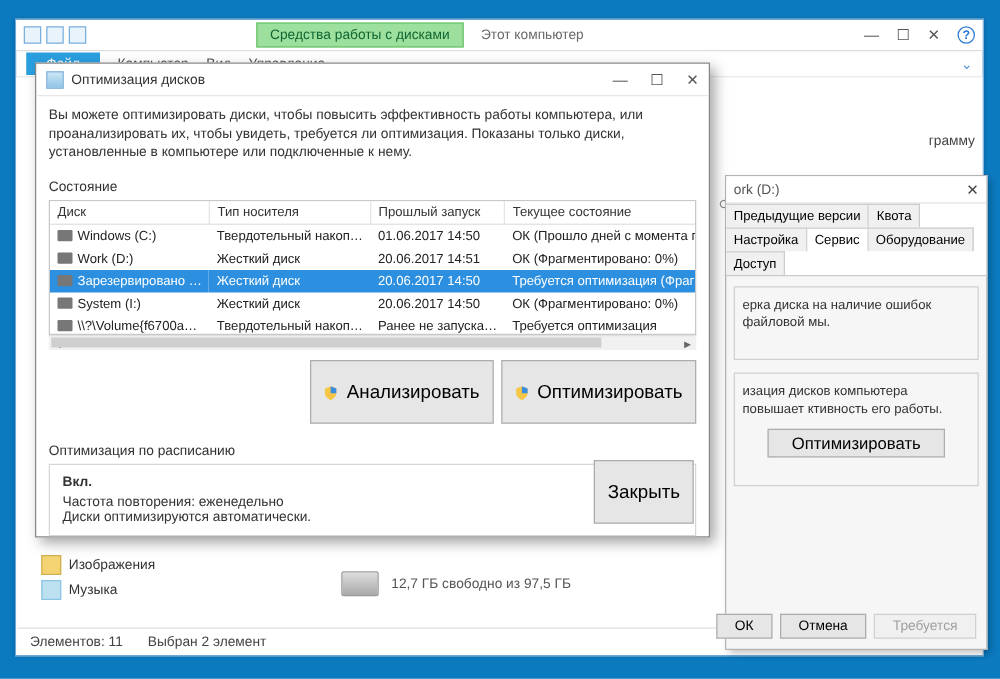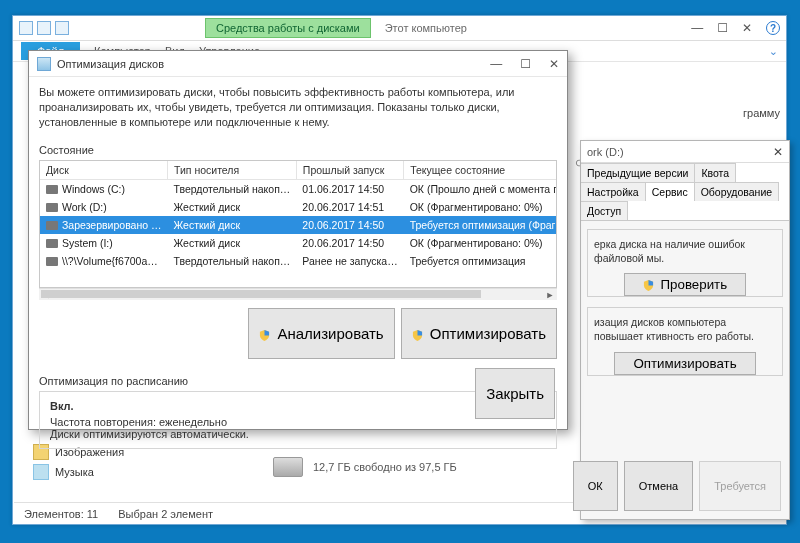--- a/index.html
+++ b/index.html
@@ -33,40 +33,40 @@
   .props {
     position: absolute; left: 580px; top: 140px; width: 210px; height: 380px;
     background: #f6f6f6; border:1px solid #b5b5b5; box-shadow: 3px 3px 6px rgba(0,0,0,.25);
   }
   .props .ptitle { height:22px; background:#fff; border-bottom:1px solid #ddd; padding:0 6px; display:flex; align-items:center; color:#555; font-size:11px;}
   .props .ptitle .x{margin-left:auto;color:#444;font-size:12px;}
   .props .tabs { display:flex; flex-wrap:wrap; border-bottom:1px solid #c9c9c9; font-size:10.5px; background:#fff;}
   .props .tabs .tab { padding:3px 6px; background:#f0f0f0; border-right:1px solid #ccc; border-top:1px solid #ccc; }
   .props .tabs .tab.active { background:#fff; }
   .props .panel { padding:8px 6px; }
-  .props .group { border:1px solid #d0d0d0; padding:8px 6px 0; margin-bottom:10px; font-size:10.5px; color:#333;}
+  .props .group { border:1px solid #d0d0d0; padding:8px 6px 22px; margin-bottom:10px; font-size:10.5px; color:#333;}
   .props .group .grptext { color:#333; line-height:1.3;}
   .props .btn { display:block; margin:8px auto 0; padding:3px 18px; border:1px solid #adadad; background:#e6e6e6;}
   .props .btn .shield{display:inline-block;vertical-align:-2px;margin-right:3px;}
   .props .footerbtns { position:absolute; bottom:8px; right:8px; display:flex; gap:6px;}
-  .props .footerbtns button{padding:18px 14px;border:1px solid #adadad;background:#e6e6e6;font-size:11px;}
+  .props .footerbtns button{padding:3px 14px;border:1px solid #adadad;background:#e6e6e6;font-size:11px;}
   .props .footerbtns button.disabled{color:#a0a0a0;border-color:#d0d0d0;background:#f0f0f0;}
 
   .optdlg {
     position: absolute; left: 28px; top: 50px; width: 540px; height: 380px;
     background: #fff; border:1px solid #888; box-shadow: 4px 4px 10px rgba(0,0,0,.35);
   }
   .optdlg .tbar { height:26px; display:flex; align-items:center; padding:0 8px; gap:6px; border-bottom:1px solid #e7e7e7;}
   .optdlg .tbar .dicon{width:14px;height:14px;background:linear-gradient(#cce6f5,#90c4e6);border:1px solid #6fa8d6;}
   .optdlg .tbar .ttxt{font-size:11px;color:#333;}
   .optdlg .tbar .wb{margin-left:auto;display:flex;gap:18px;font-size:12px;color:#555;}
   .optdlg .body { padding:8px 10px 10px; height:calc(100% - 26px); position:relative;}
   .optdlg .intro { font-size:11px; color:#333; line-height:1.35; }
   .optdlg .statelbl { margin-top:14px; font-size:11px; color:#333;}
-  .optdlg .listwrap { margin-top:4px; border:1px solid #c8c8c8; height:128px; overflow:hidden; background:#fff;}
+  .optdlg .listwrap { margin-top:4px; border:1px solid #c8c8c8; height:108px; overflow:hidden; background:#fff;}
   .optdlg table { width:100%; border-collapse:collapse; font-size:10.5px; }
   .optdlg th { text-align:left; font-weight:normal; background:#fff; border-right:1px solid #e4e4e4; border-bottom:1px solid #e4e4e4; padding:3px 6px; color:#333;}
   .optdlg td { padding:3px 6px; white-space:nowrap; overflow:hidden; text-overflow:ellipsis; color:#222;}
   .optdlg tr.sel td { background:#2c8fe0; color:#fff; }
   .optdlg .diskcellico{display:inline-block;width:12px;height:9px;background:#777;margin-right:4px;vertical-align:-1px;border-radius:1px;}
   .optdlg .hscroll{height:12px;background:#f1f1f1;border-top:1px solid #e0e0e0;position:relative;}
   .optdlg .hscroll .thumb{position:absolute;left:2px;top:1px;width:85%;height:8px;background:#cfcfcf;}
   .optdlg .hscroll .ar{position:absolute;top:0;width:14px;height:12px;color:#666;text-align:center;font-size:9px;line-height:12px;}
   .optdlg .hscroll .ar.l{left:0;} .optdlg .hscroll .ar.r{right:0;}
   .optdlg .actbtns { display:flex; justify-content:flex-end; gap:6px; margin-top:8px;}
@@ -147,27 +147,20 @@
     <div class="tab">Квота</div>
     <div class="tab">Настройка</div>
     <div class="tab active">Сервис</div>
     <div class="tab">Оборудование</div>
     <div class="tab">Доступ</div>
   </div>
   <div class="panel">
     <div class="group">
       <div class="grptext">ерка диска на наличие ошибок файловой
 мы.</div>
-      <button class="btn">
-        <span class="shield"><svg viewBox="0 0 12 12">
-              <path d="M6 0 L11 2 V6 C11 9 8 11 6 12 C4 11 1 9 1 6 V2 Z" fill="#f6c646"></path>
-              <path d="M6 0 L11 2 V6 L6 6 Z" fill="#3a8de0"></path>
-            </svg></span>
-        <span>Проверить</span>
-      </button>
     </div>
     <div class="group">
       <div class="grptext">изация дисков компьютера повышает
 ктивность его работы.</div>
       <button class="btn">
         <span>Оптимизировать</span>
       </button>
     </div>
   </div>
   <div class="footerbtns">

